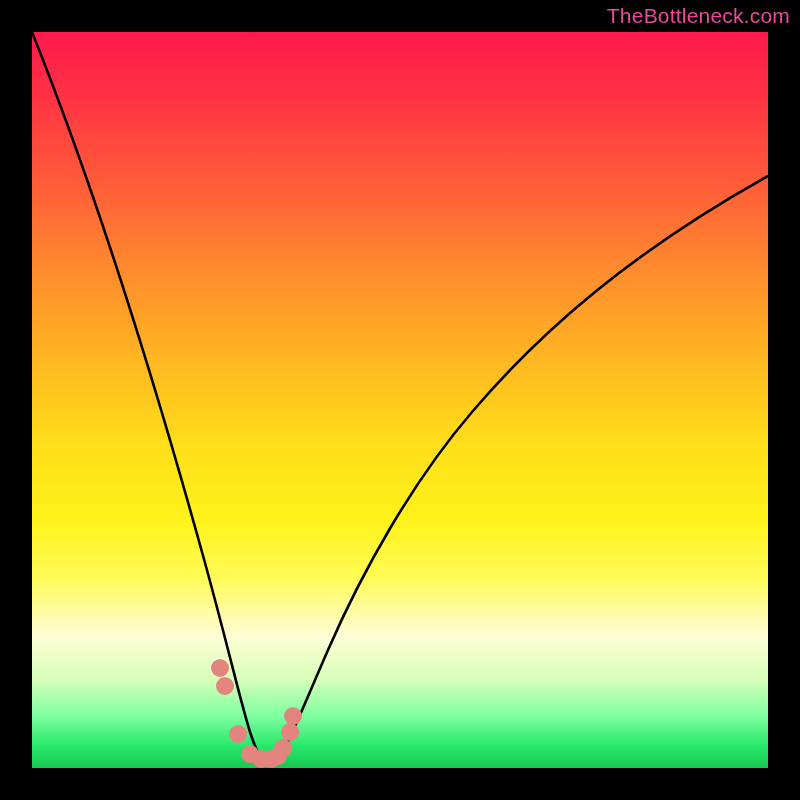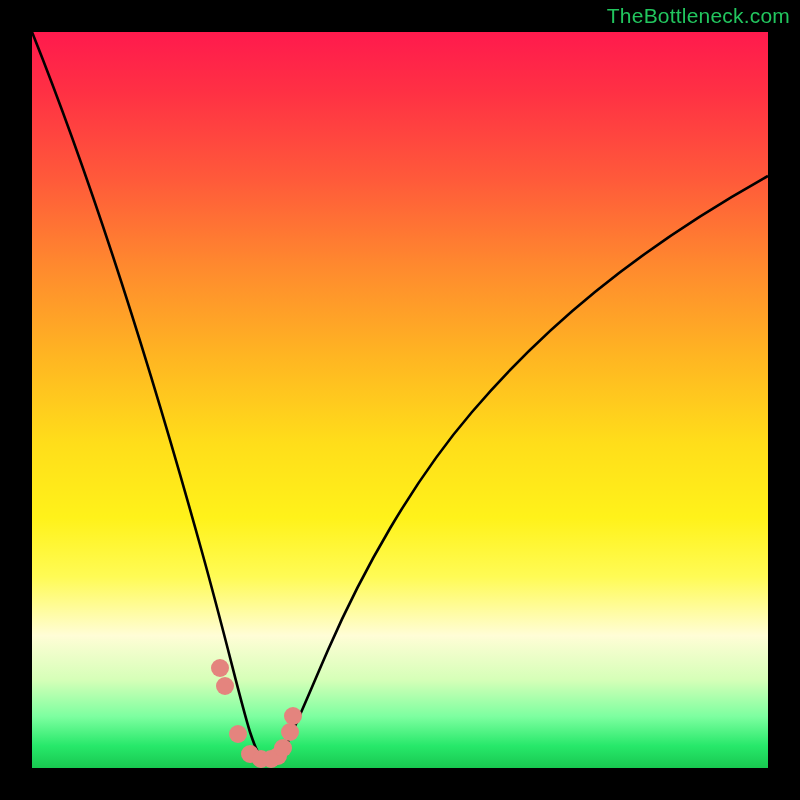--- a/index.html
+++ b/index.html
@@ -46,21 +46,21 @@
   .curve-svg {
     position: absolute;
     inset: 0;
     width: 100%;
     height: 100%;
   }
   .watermark {
     position: absolute;
     top: 4px;
     right: 10px;
-    color: #22c55e;
+    color: #ec4899;
     font-size: 21px;
     font-weight: 500;
     letter-spacing: 0.2px;
     user-select: none;
   }
 </style>
 </head>
 <body>
 
 <div class="frame">

